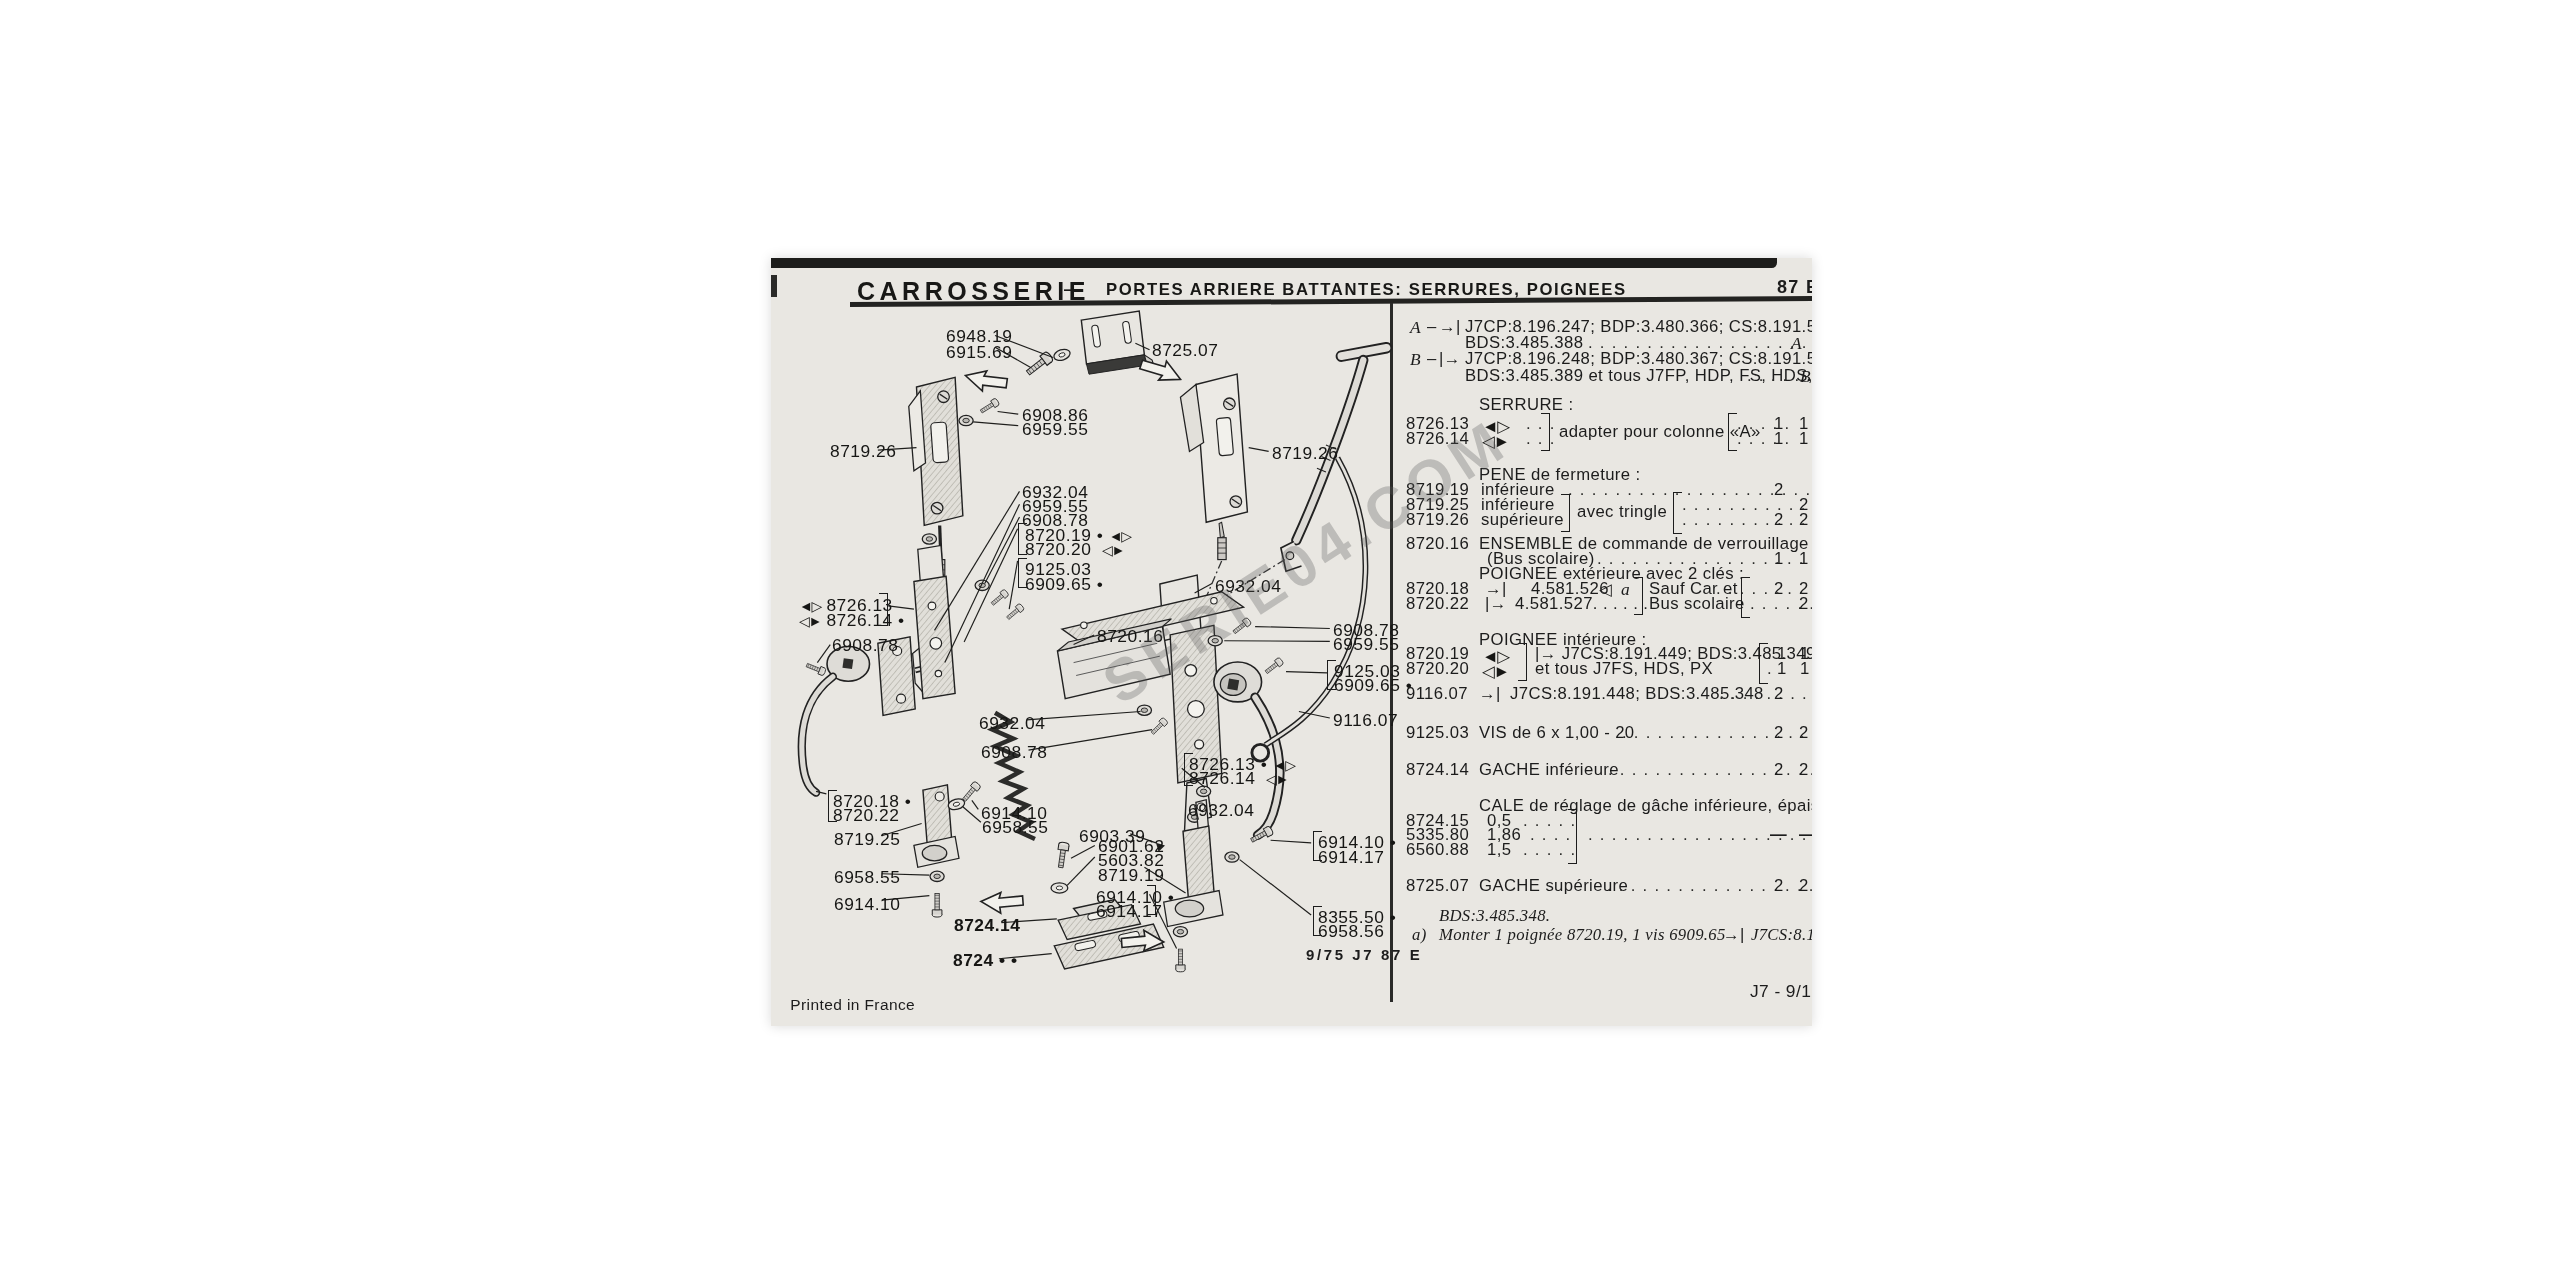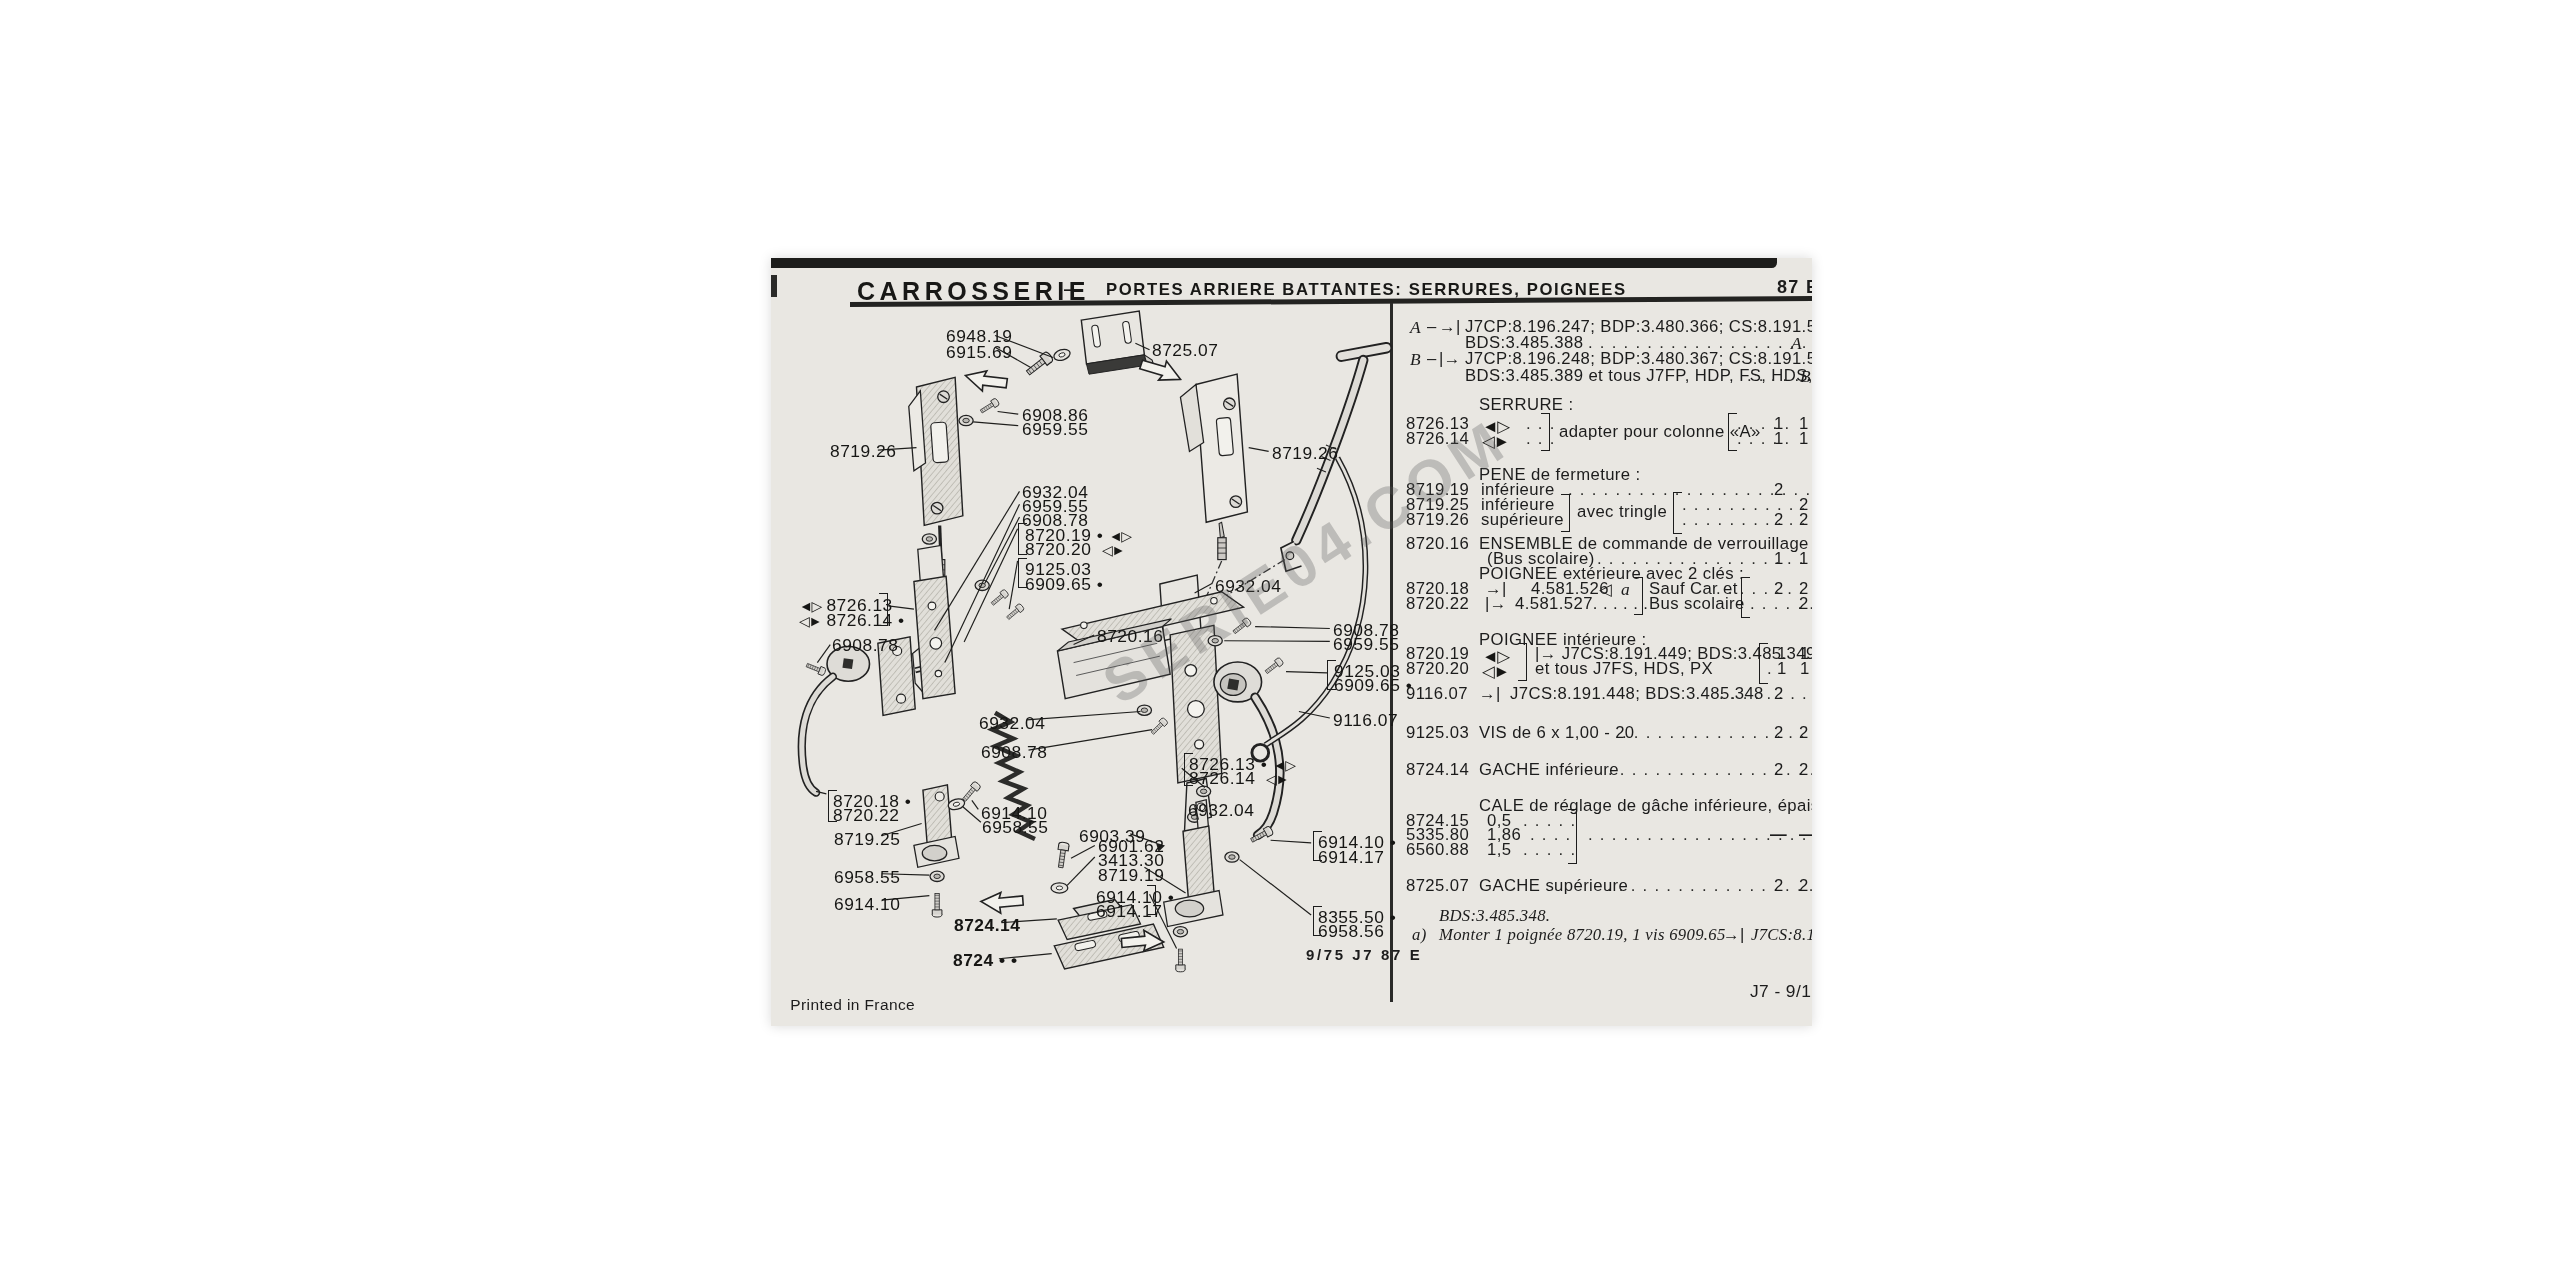--- a/index.html
+++ b/index.html
@@ -296,21 +296,21 @@
   <div class="lbl" style="left:211px;top:559px">6958.55</div>
   <div class="lbl" style="left:62px;top:533px">8720.18 •</div>
   <div class="lbl" style="left:62px;top:547px">8720.22</div>
   <div class="lbl" style="left:63px;top:571px">8719.25</div>
   <div class="lbl" style="left:63px;top:609px">6958.55</div>
   <div class="lbl" style="left:63px;top:636px">6914.10</div>
   <div class="lbl" style="left:183px;top:657px;font-weight:bold">8724.14</div>
   <div class="lbl" style="left:182px;top:692px;font-weight:bold">8724 • •</div>
   <div class="lbl" style="left:308px;top:568px">6903.39</div>
   <div class="lbl" style="left:327px;top:578px">6901.62</div>
-  <div class="lbl" style="left:327px;top:592px">3413.30</div>
+  <div class="lbl" style="left:327px;top:592px">5603.82</div>
   <div class="lbl" style="left:327px;top:607px">8719.19</div>
   <div class="lbl" style="left:325px;top:629px">6914.10 •</div>
   <div class="lbl" style="left:325px;top:643px">6914.17</div>
   <div class="lbl" style="left:547px;top:574px">6914.10 •</div>
   <div class="lbl" style="left:547px;top:589px">6914.17</div>
   <div class="lbl" style="left:547px;top:649px">8355.50 •</div>
   <div class="lbl" style="left:547px;top:663px">6958.56</div>
 
   <div class="bk r" style="left:108px;top:335px;height:31px"></div>
   <div class="bk l" style="left:247px;top:265px;height:30px"></div>

